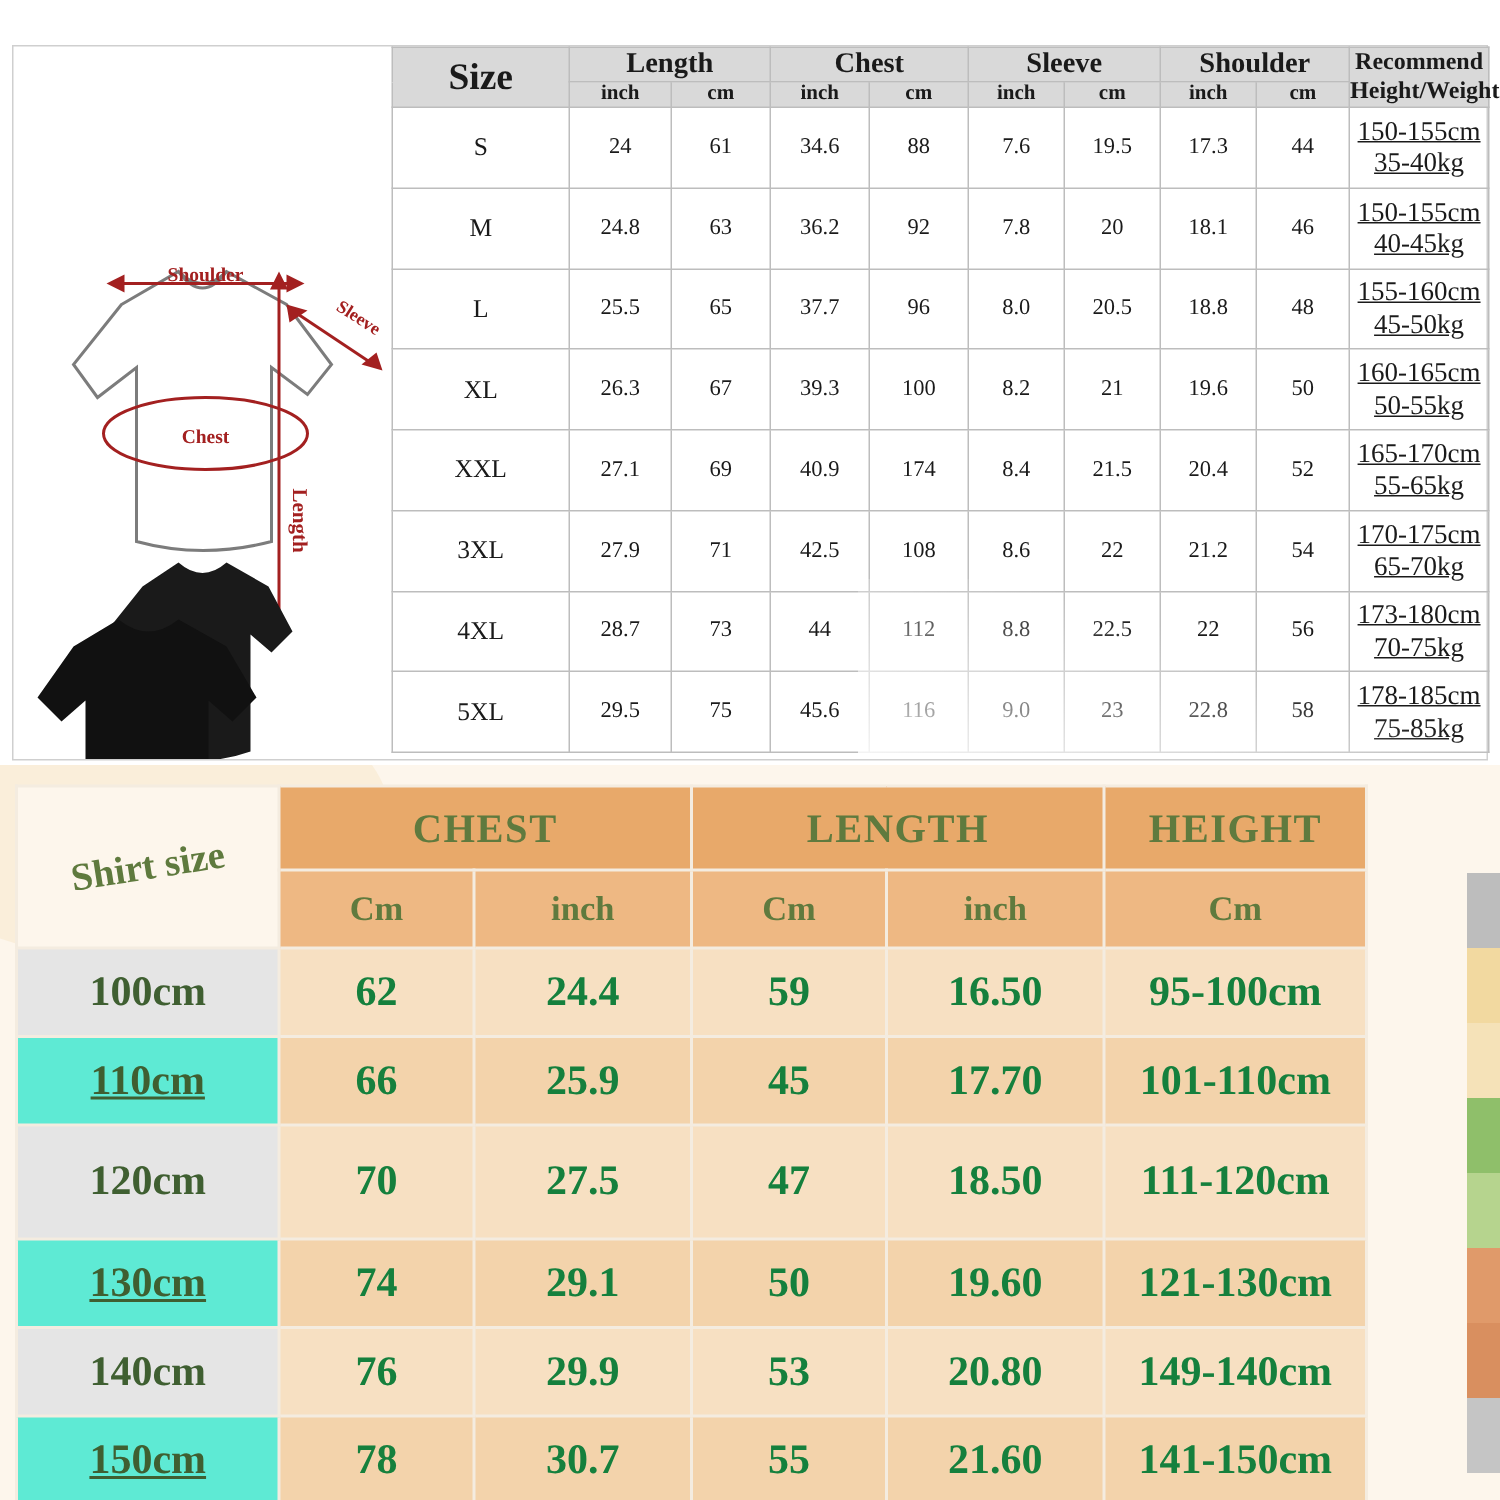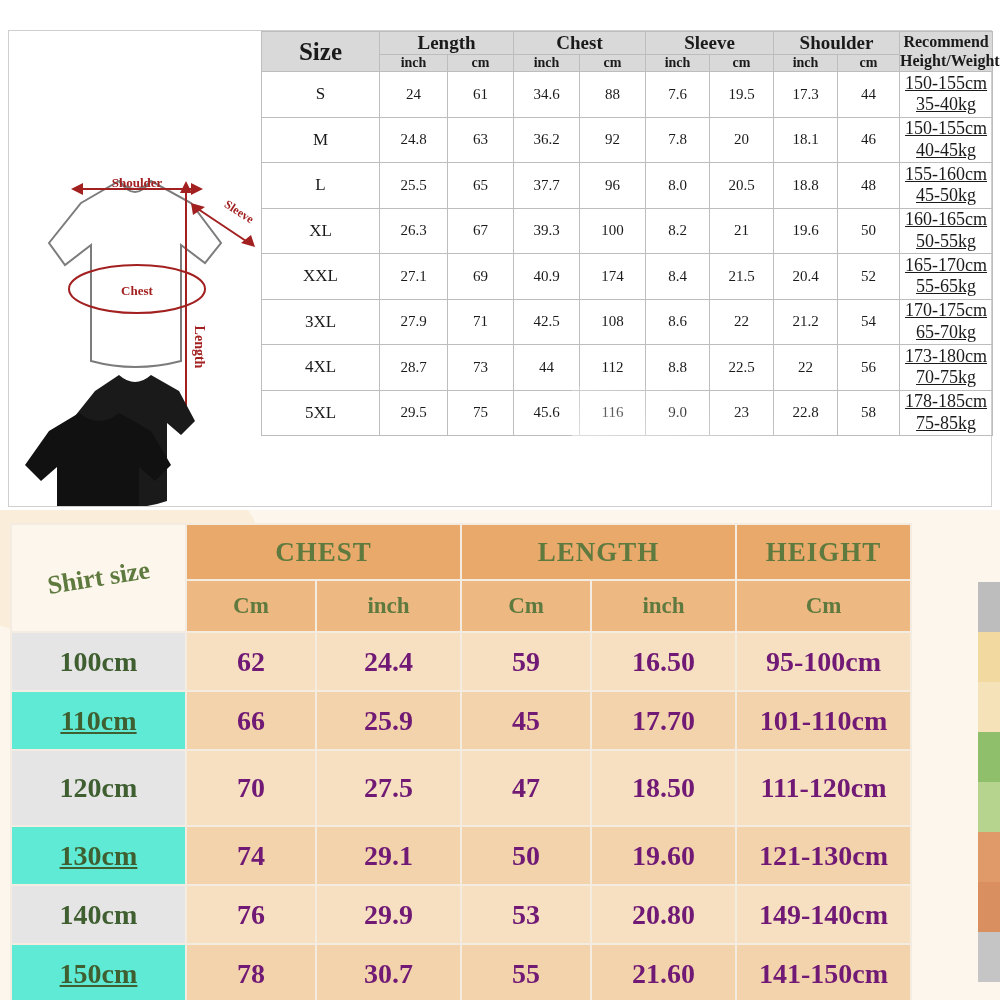--- a/index.html
+++ b/index.html
@@ -42,21 +42,21 @@
   .top-table-wrap {
     position: absolute;
     left: 252px;
     top: 0px;
     width: 731px;
     height: 475px;
   }
   table.t1 {
     border-collapse: collapse;
     width: 731px;
-    height: 405px;
+    height: 471px;
     table-layout: fixed;
     border-radius: 29px;
   }
   table.t1 td, table.t1 th {
     border: 1px solid #bdbdbd;
     text-align: center;
     vertical-align: middle;
     font-family: "Liberation Serif", serif;
     color: #1a1a1a;
     padding: 0;
@@ -140,21 +140,21 @@
   }
   .t2 .rowlab {
     font-family: "Liberation Serif", serif;
     font-size: 28px;
     color: #3f5f31;
     font-weight: bold;
   }
   .t2 .val {
     font-family: "Liberation Serif", serif;
     font-size: 28px;
-    color: #701a75;
+    color: #15803d;
     font-weight: bold;
   }
   .t2 .row-a { background: #f7e0c2; }
   .t2 .row-b { background: #f3d3ab; }
   .t2 .lab-a { background: #e5e5e5; }
   .t2 .lab-b { background: #5eead4; text-decoration: underline; }
 
   
   .chips {
     position: absolute;

